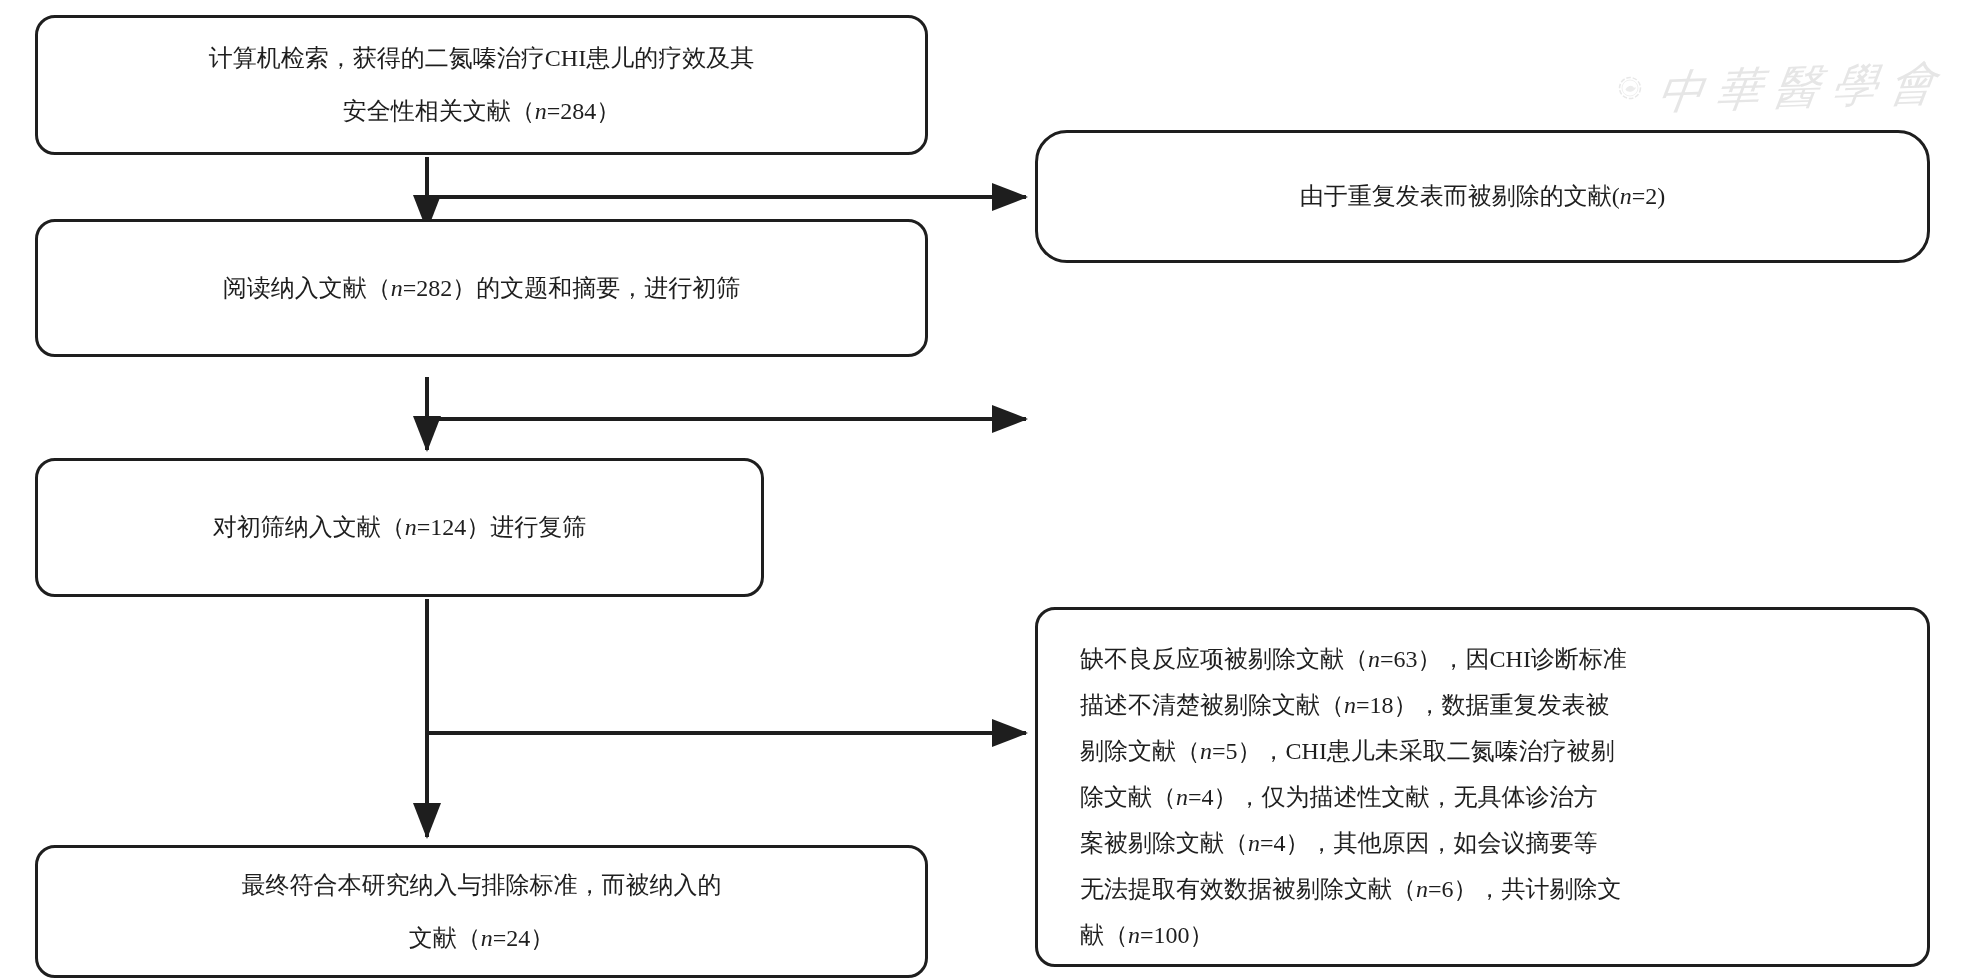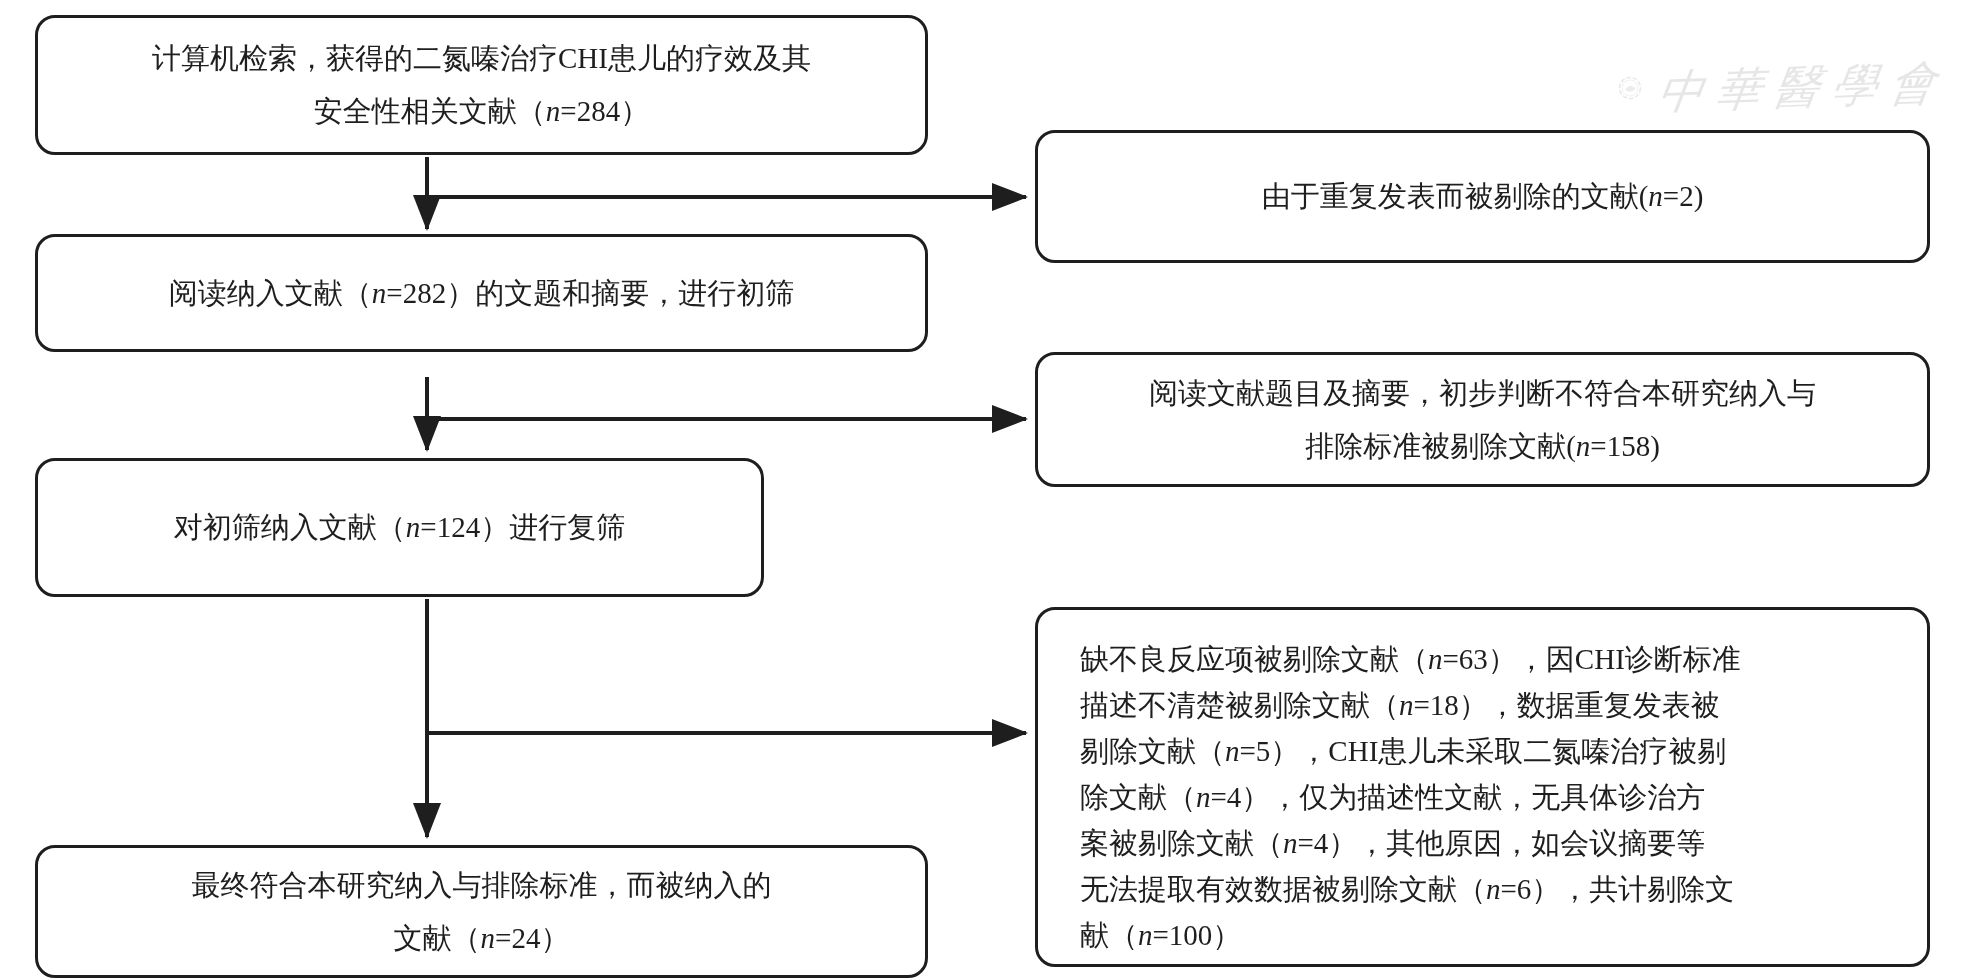--- a/index.html
+++ b/index.html
@@ -17,21 +17,21 @@
     height: 980px;
     background: #ffffff;
   }
   .fc-box {
     position: absolute;
     box-sizing: border-box;
     border: 3.5px solid #1e1e1e;
     border-radius: 20px;
     background: #ffffff;
     color: #1e1e1e;
-    font-size: 29px;
+    font-size: 24px;
   }
   .fc-box.centered {
     display: flex;
     align-items: center;
     justify-content: center;
     text-align: center;
     line-height: 53px;
   }
   .fc-box.paragraph {
     padding: 26px 52px 0 42px;
@@ -96,37 +96,34 @@
       <circle cx="39" cy="39" r="26" fill="none" stroke="#ececec" stroke-width="2.5"></circle>
       <path d="M24,44 C33,27 50,29 52,39 C58,33 61,41 51,47 C42,54 29,52 24,44 Z" fill="#ececec"></path>
     </svg>
     <span class="watermark-text">中華醫學會</span>
   </div>
 
   <div class="fc-box centered" style="left:35px; top:15px; width:893px; height:140px;">
     <span class="box-text">计算机检索，获得的二氮嗪治疗CHI患儿的疗效及其<br>安全性相关文献（<i>n</i>=284）</span>
   </div>
 
-  <div class="fc-box centered" style="left:35px; top:234px; width:893px; height:118px;">
+  <div class="fc-box centered" style="left:35px; top:219px; width:893px; height:138px;">
     <span class="box-text">阅读纳入文献（<i>n</i>=282）的文题和摘要，进行初筛</span>
   </div>
 
   <div class="fc-box centered" style="left:35px; top:458px; width:729px; height:139px;">
     <span class="box-text">对初筛纳入文献（<i>n</i>=124）进行复筛</span>
   </div>
 
   <div class="fc-box centered" style="left:35px; top:845px; width:893px; height:133px;">
     <span class="box-text">最终符合本研究纳入与排除标准，而被纳入的<br>文献（<i>n</i>=24）</span>
   </div>
 
-  <div class="fc-box centered" style="left:1035px; top:130px; width:895px; height:133px;">
+  <div class="fc-box centered" style="left:1035px; top:130px; width:895px; height:133px;border-radius:32px;">
     <span class="box-text">由于重复发表而被剔除的文献(<i>n</i>=2)</span>
   </div>
 
-  <div class="fc-box centered" style="left:1035px; top:352px; width:895px; height:135px;">
-    <span class="box-text">阅读文献题目及摘要，初步判断不符合本研究纳入与<br>排除标准被剔除文献(<i>n</i>=158)</span>
-  </div>
 
   <div class="fc-box paragraph" style="left:1035px; top:607px; width:895px; height:360px;">
     <span class="box-text">缺不良反应项被剔除文献（<i>n</i>=63），因CHI诊断标准<br>描述不清楚被剔除文献（<i>n</i>=18），数据重复发表被<br>剔除文献（<i>n</i>=5），CHI患儿未采取二氮嗪治疗被剔<br>除文献（<i>n</i>=4），仅为描述性文献，无具体诊治方<br>案被剔除文献（<i>n</i>=4），其他原因，如会议摘要等<br>无法提取有效数据被剔除文献（<i>n</i>=6），共计剔除文<br>献（<i>n</i>=100）</span>
   </div>
 
 </div>
 
 </body></html>

